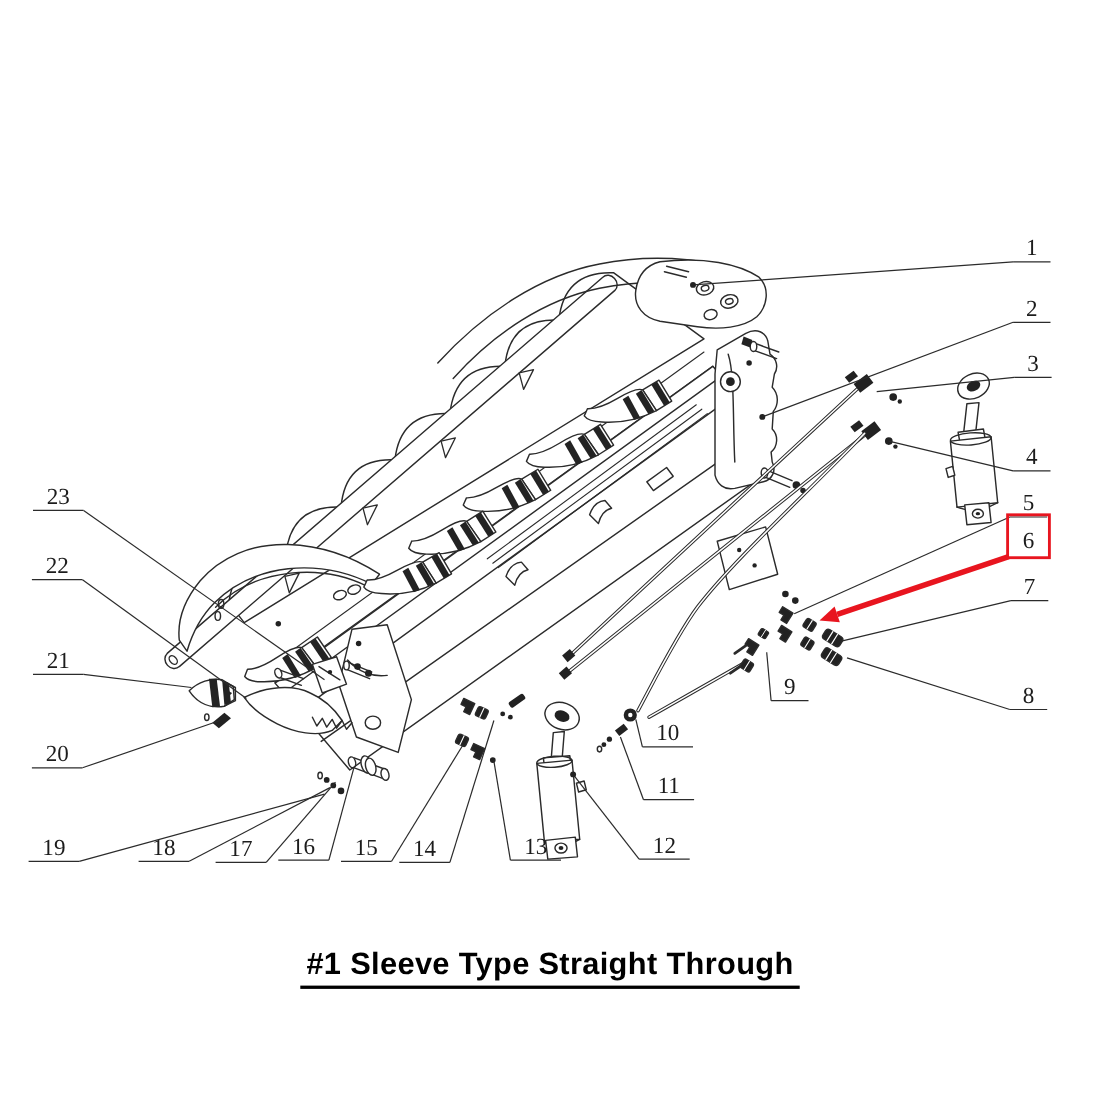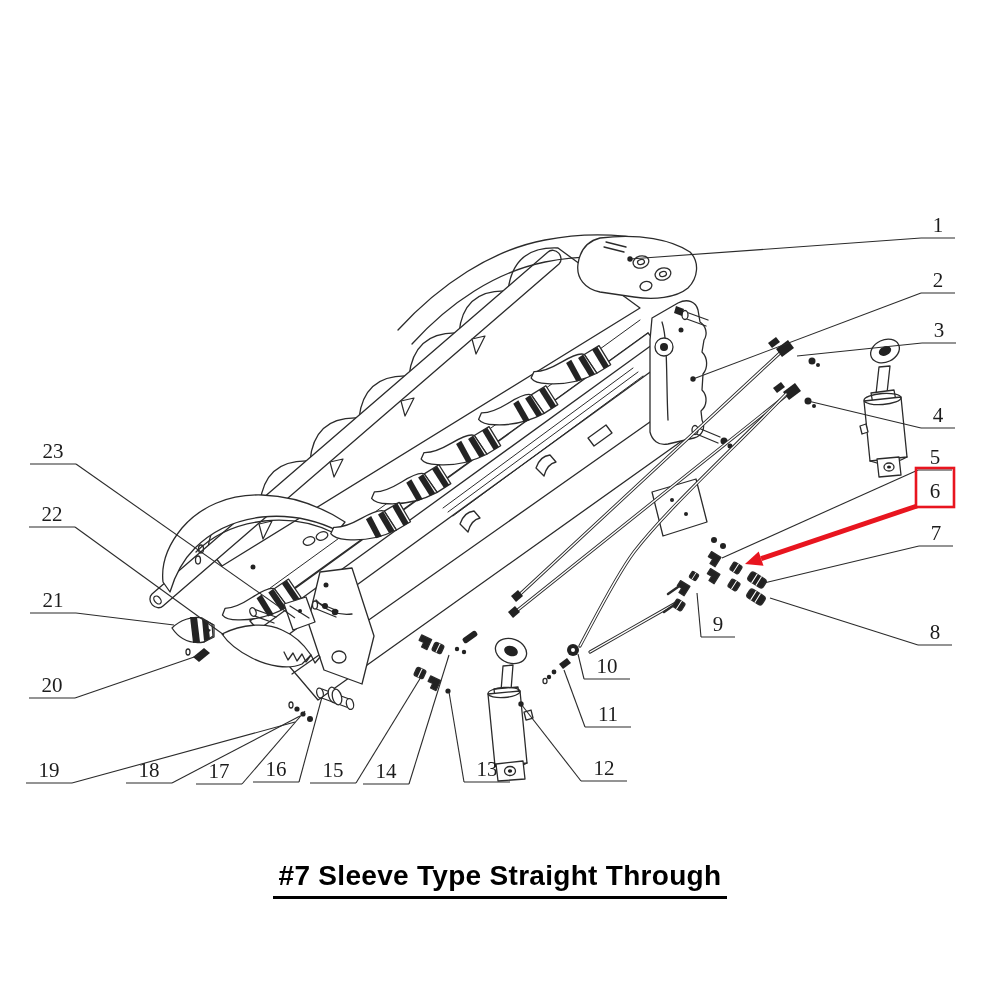--- a/index.html
+++ b/index.html
@@ -331,15 +331,15 @@
       </g>
 
   <g id="highlight-layer">
         <rect x="916" y="468" width="38" height="39" fill="none" stroke="#e8151f" stroke-width="2.6"></rect>
         <line x1="917" y1="506" x2="761.108787021472" y2="558.567967167178" stroke="#e8151f" stroke-width="5"></line>
         <polygon points="745,564 758.7123019481683,551.4611493635874 763.5052720947758,565.6747849707687" fill="#e8151f"></polygon>
       </g>
 </svg>
 
 <div class="caption-wrap">
-  <span class="caption-text">#7 Sleeve Type Straight Through</span>
+  <span class="caption-text">#1 Sleeve Type Straight Through</span>
 </div>
 </div>
 
 </body></html>

